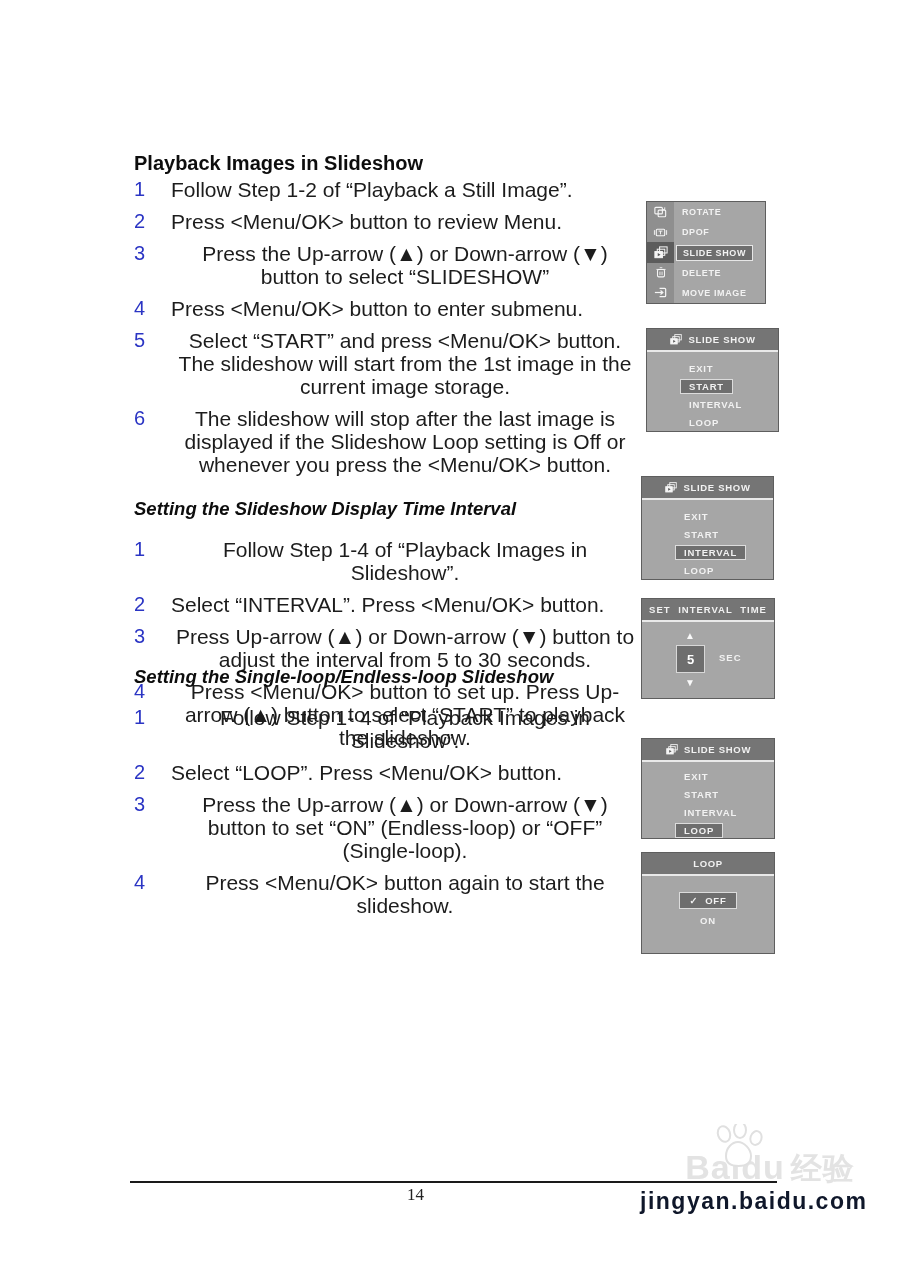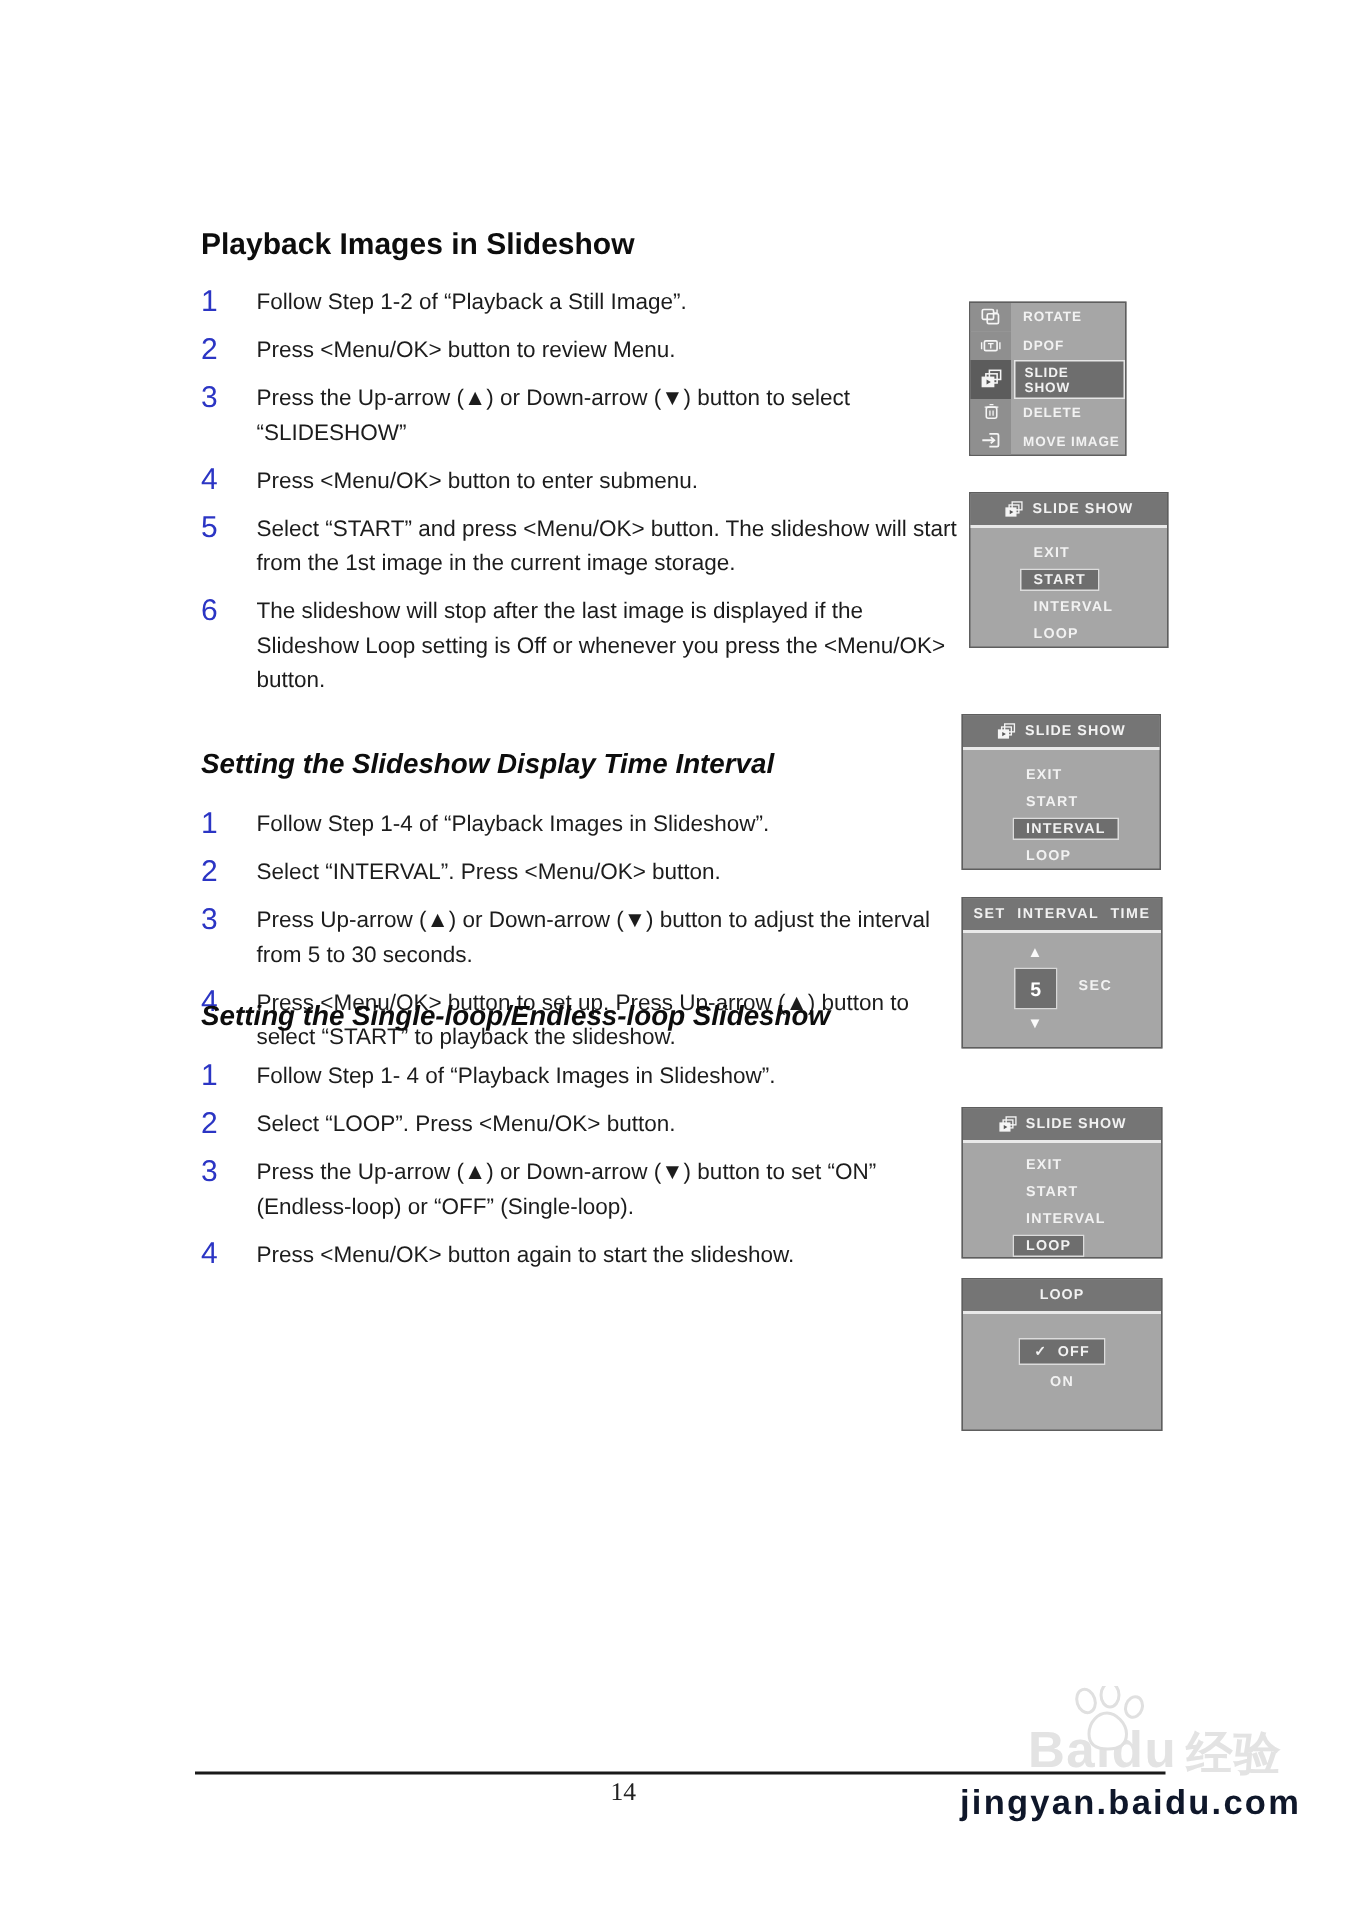--- a/index.html
+++ b/index.html
@@ -1,25 +1,25 @@
 <!DOCTYPE html>
 <html><head>
 <meta charset="utf-8">
 <style>
   html,body{margin:0;padding:0;background:#ffffff;}
   .page{position:relative;width:904px;height:1280px;background:#ffffff;overflow:hidden;
         font-family:"Liberation Sans",sans-serif;color:#1c1c1c;}
 
   
   .sec{position:absolute;left:134px;width:505px;}
-  .sec h1{margin:0 0 14px 0;font-size:20px;line-height:26px;font-weight:bold;color:#0d0d0d;}
+  .sec h1{margin:0 0 2px 0;font-size:20px;line-height:26px;font-weight:bold;color:#0d0d0d;}
   .sec h2{margin:0 0 17px 0;font-size:18.5px;line-height:25px;font-weight:bold;font-style:italic;color:#0d0d0d;}
   .step{display:flex;margin-bottom:9px;}
   .step .num{flex:0 0 37px;font-size:20px;line-height:23px;color:#2b35c4;}
-  .step .txt{font-size:15px;line-height:23px;color:#1c1c1c;}
+  .step .txt{font-size:21px;line-height:23px;color:#1c1c1c;text-align:center;}
 
   
   .menu{position:absolute;box-sizing:border-box;background:#a6a6a6;border:1px solid #5e5e5e;
         color:#f2f2f2;font-weight:bold;}
   .menu-header{height:21px;background:#757575;border-bottom:2px solid #e9e9e9;
         display:flex;align-items:center;justify-content:center;gap:5px;
         font-size:9.5px;letter-spacing:.7px;}
   .menu-items{padding-top:7px;}
   .menu-item{height:18px;display:flex;align-items:center;padding-left:42px;
         font-size:9.5px;letter-spacing:.8px;text-align:right;}
@@ -131,21 +131,21 @@
     <div class="step">
       <span class="num">3</span>
       <span class="txt">Press the Up-arrow (▲) or Down-arrow (▼) button to set “ON” (Endless-loop) or “OFF” (Single-loop).</span>
     </div>
     <div class="step">
       <span class="num">4</span>
       <span class="txt">Press &lt;Menu/OK&gt; button again to start the slideshow.</span>
     </div>
   </section>
 
-  <div class="menu m1" style="left:646px;top:201px;width:105px;height:103px;">
+  <div class="menu m1" style="left:646px;top:201px;width:120px;height:103px;">
     <div class="m1-row">
       <span class="m1-icon">
         <svg width="15" height="15" viewBox="0 0 16 16" fill="none" stroke="#f5f5f5" stroke-width="1.2">
           <rect x="2" y="2.5" width="8" height="7" rx="1"></rect>
             <rect x="5.5" y="5.5" width="8" height="7" rx="1"></rect>
           <path d="M12.5 2.5v2.5h-2.5" stroke-width="1"></path>
         </svg>
       </span>
       <span class="m1-lab">
           <span class="box">ROTATE</span>

